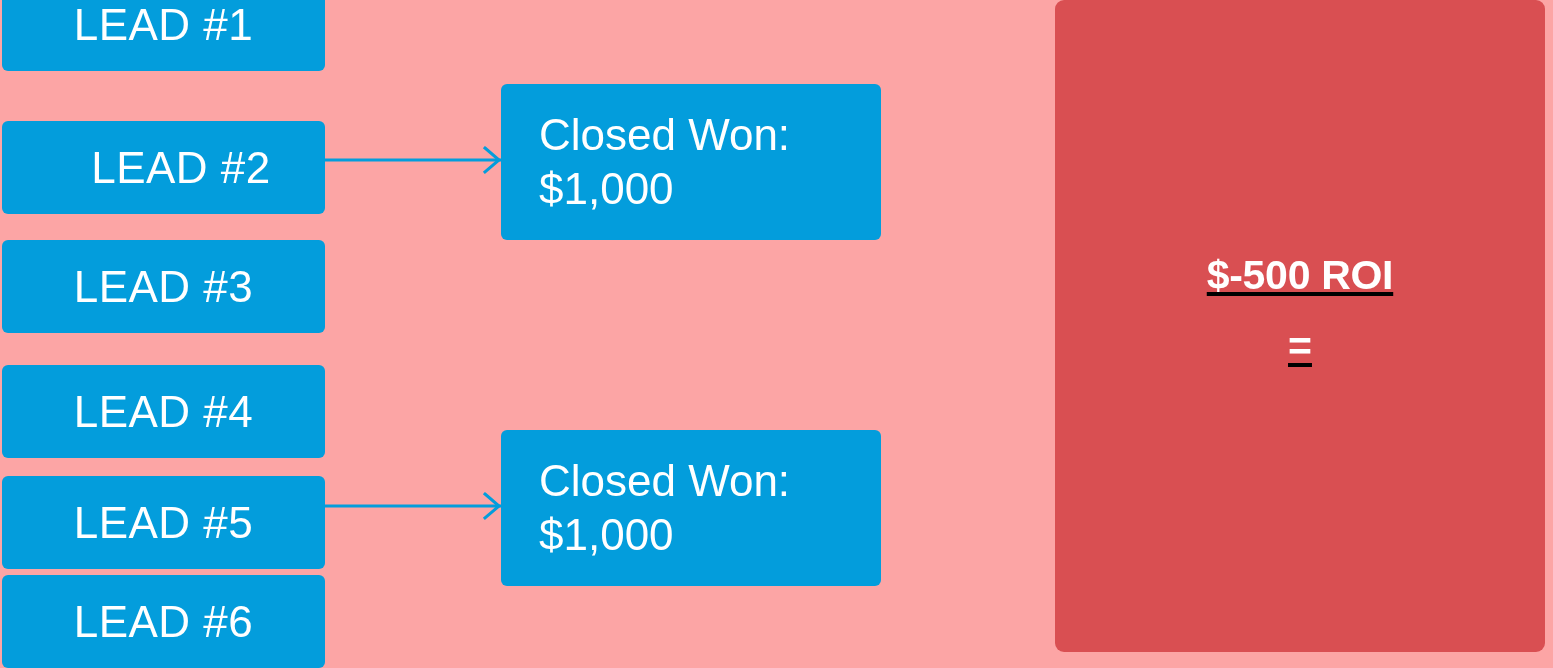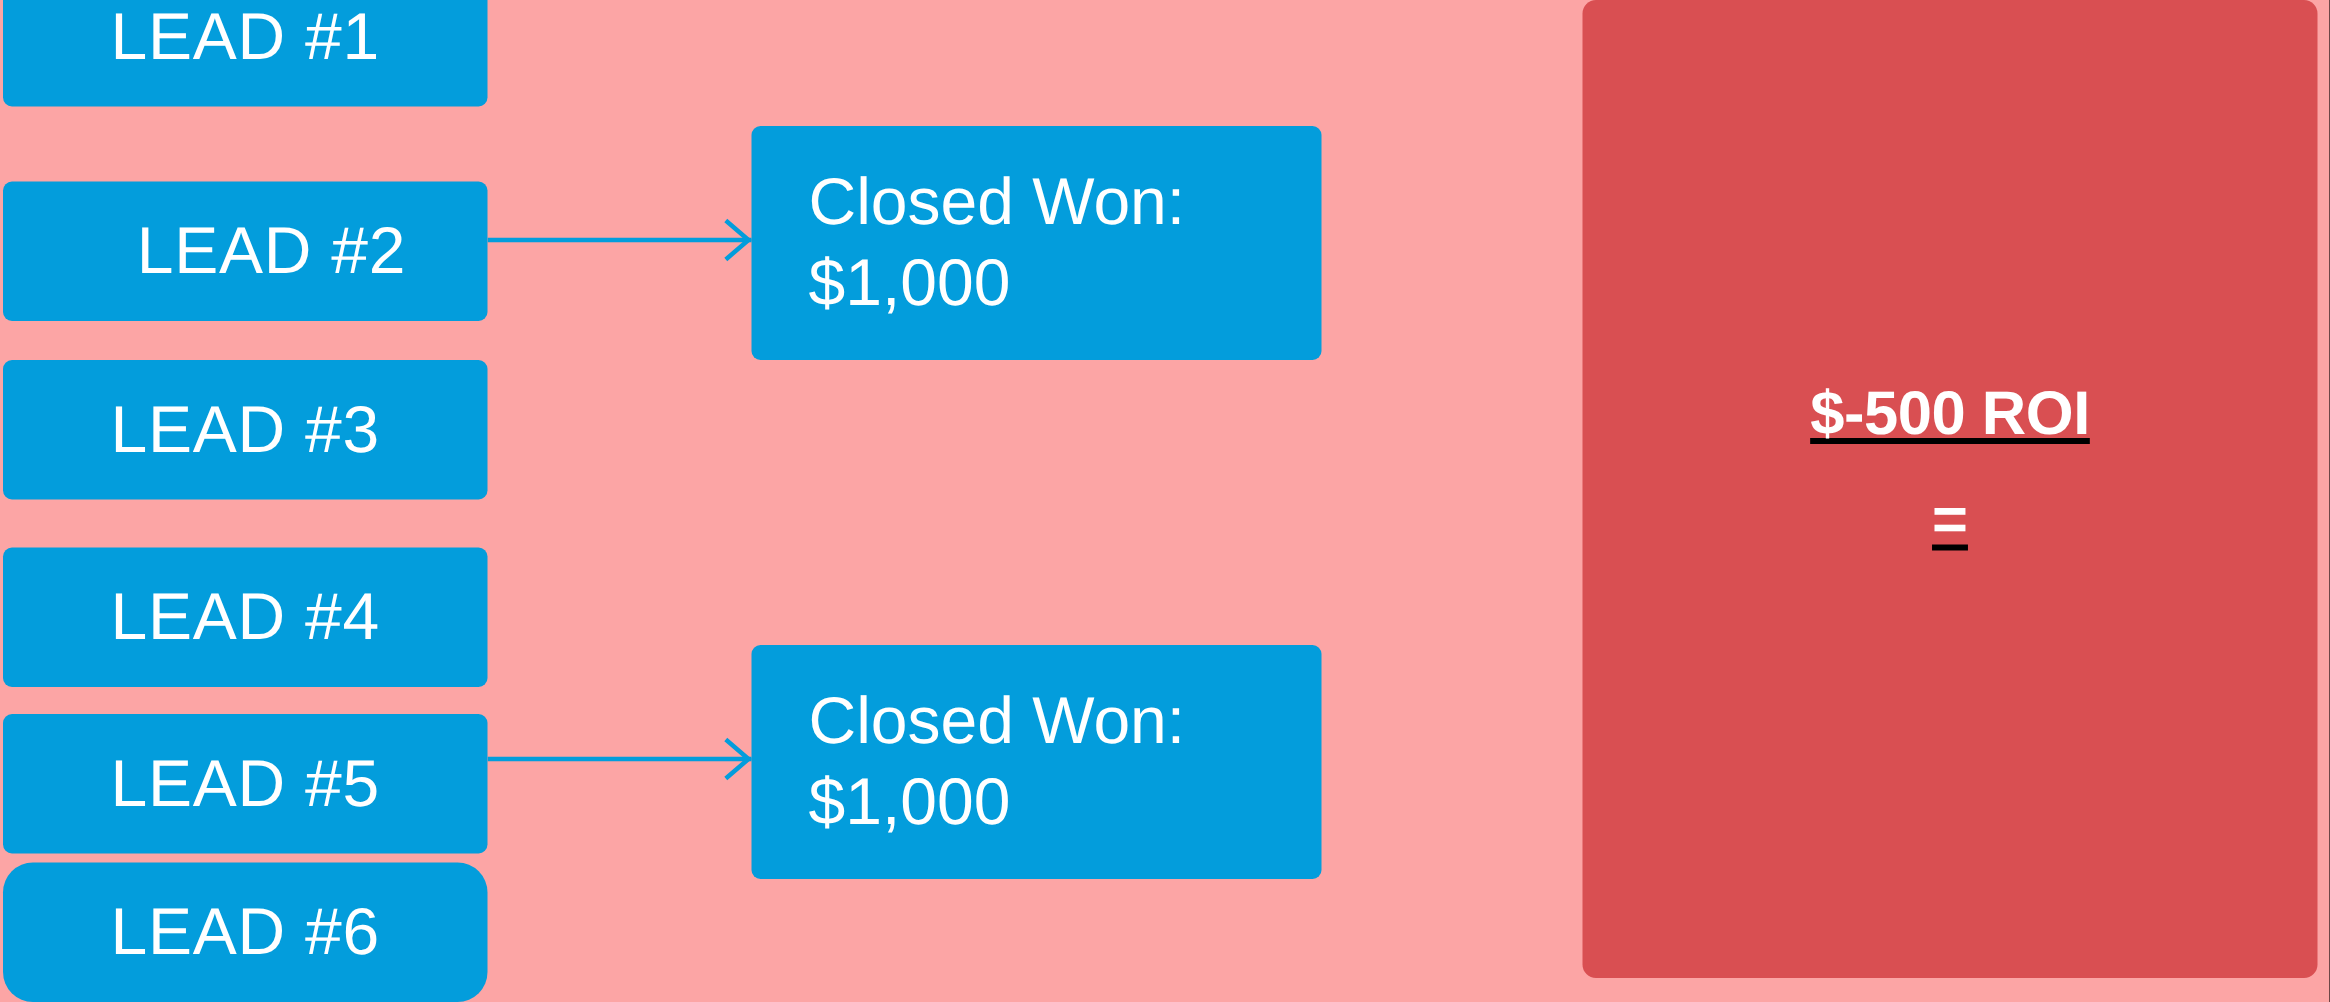--- a/index.html
+++ b/index.html
@@ -136,21 +136,21 @@
   </div>
   <div class="lead-box" style="top:240px;">
     <span class="lead-label">LEAD #3</span>
   </div>
   <div class="lead-box" style="top:345px;margin-top:20px;">
     <span class="lead-label">LEAD #4</span>
   </div>
   <div class="lead-box" style="top:476px;">
     <span class="lead-label">LEAD #5</span>
   </div>
-  <div class="lead-box" style="top:575px;border-radius:20px;">
+  <div class="lead-box" style="top:575px;">
     <span class="lead-label">LEAD #6</span>
   </div>
 
   <svg class="arrow" style="top:160px;" viewBox="0 0 180 40">
     <line x1="0" y1="20" x2="176" y2="20" stroke="#039ddc" stroke-width="3"></line>
     <polyline points="160,8 174,20 160,32" fill="none" stroke="#039ddc" stroke-width="3" stroke-linecap="square"></polyline>
   </svg>
 
   <svg class="arrow" style="top:506px;" viewBox="0 0 180 40">
     <line x1="0" y1="20" x2="176" y2="20" stroke="#039ddc" stroke-width="3"></line>

